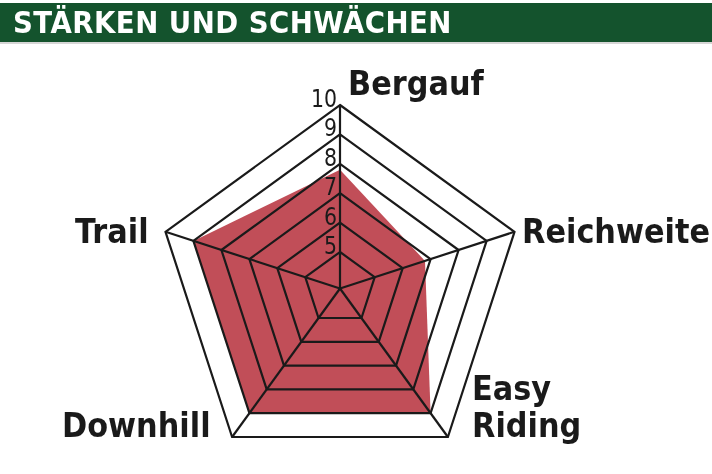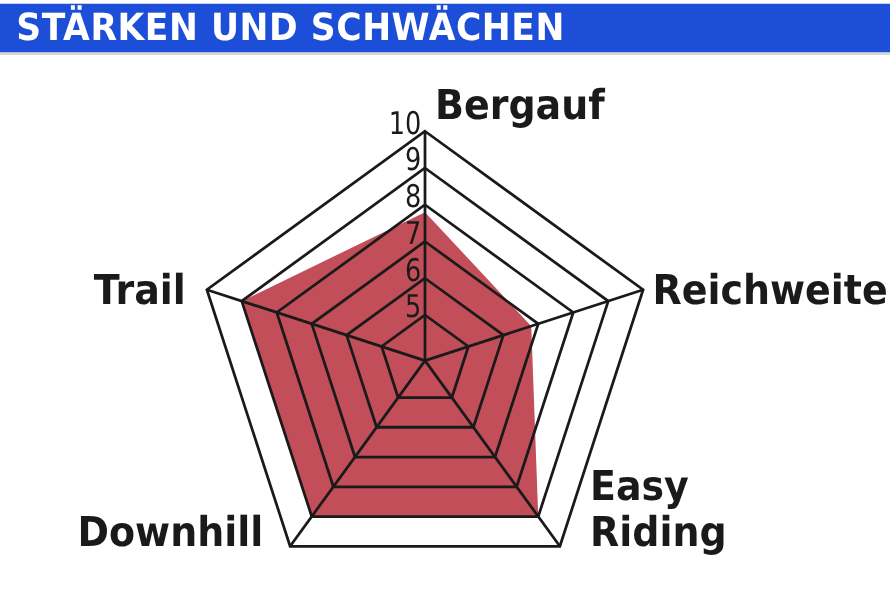--- a/index.html
+++ b/index.html
@@ -1,19 +1,19 @@
 <!DOCTYPE html>
 <html><head>
   <meta charset="utf-8">
   <style>
     html, body { margin: 0; padding: 0; background: #ffffff; }
     body { width: 712px; height: 474px; position: relative; overflow: hidden; font-family: "DejaVu Sans", sans-serif; }
     .title-bar {
       position: absolute; left: 0; top: 3px; width: 712px; height: 39px;
-      background: #1d4ed8;
+      background: #14532d;
     }
     .title-text {
       position: absolute; left: 13px; top: 1px;
       font-family: "DejaVu Sans", sans-serif; font-weight: bold;
       font-size: 30px; letter-spacing: 0.5px; color: #ffffff; line-height: 38px;
       transform: scaleX(0.92); transform-origin: left center;
     }
     .title-line {
       position: absolute; left: 0; top: 42px; width: 712px; height: 2px; background: #d6d6d6;
     }

